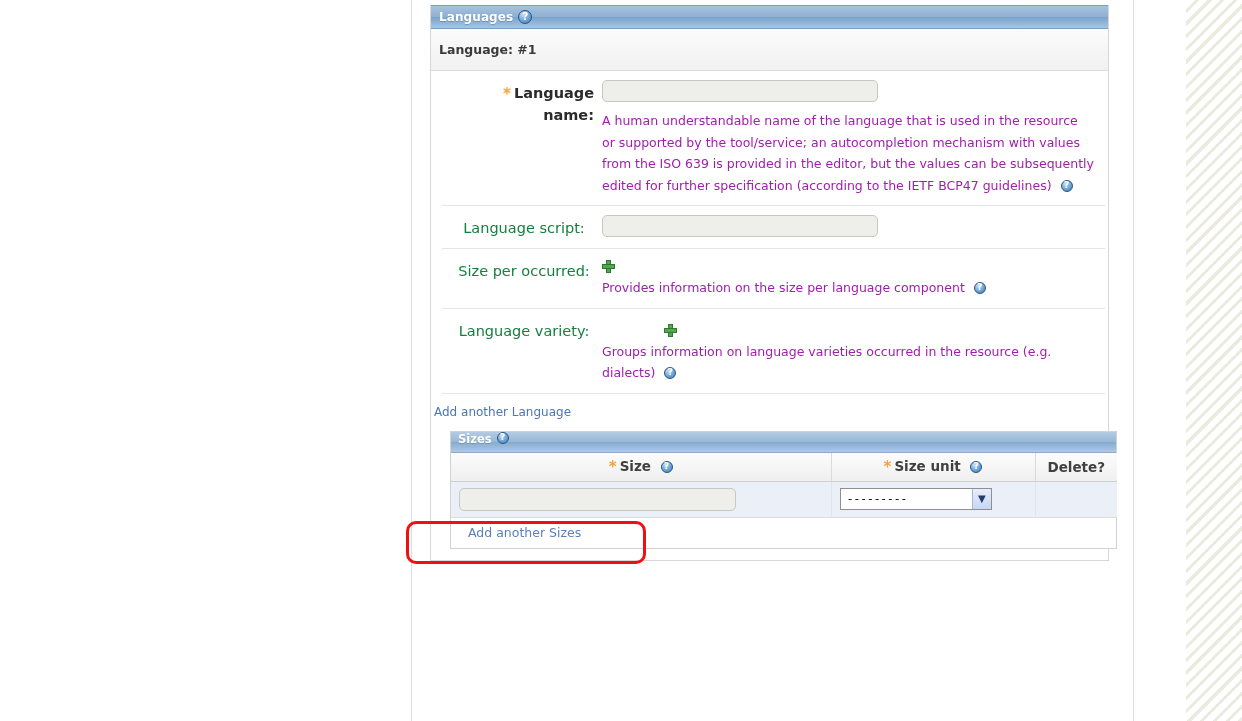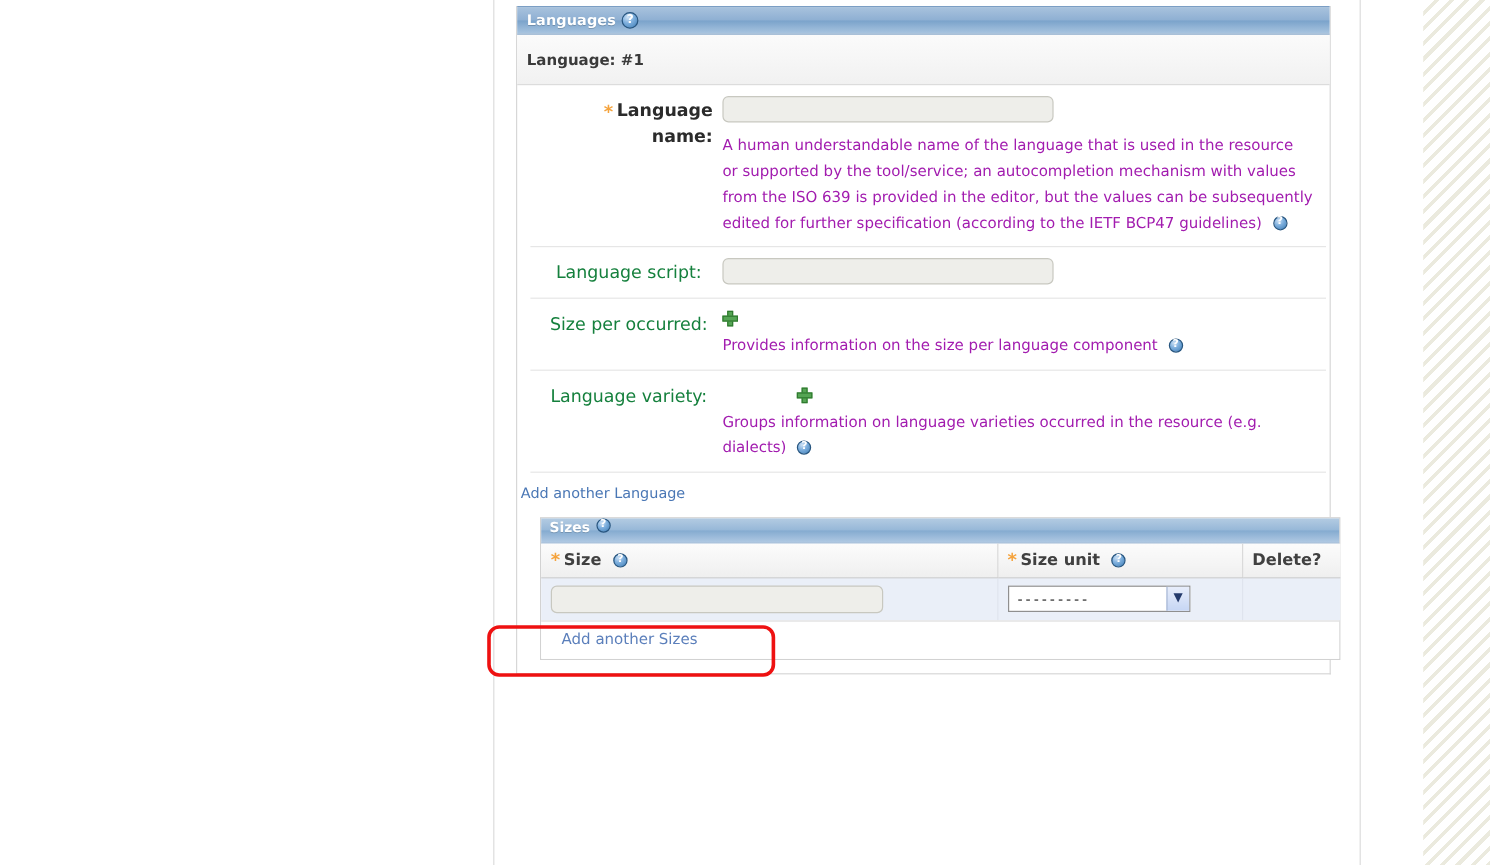--- a/index.html
+++ b/index.html
@@ -242,21 +242,21 @@
   }
   table.sizes-table {
     width: 100%;
     border-collapse: collapse;
     table-layout: fixed;
   }
   table.sizes-table th {
     background: linear-gradient(to bottom, #fcfcfc 0%, #efefef 100%);
     border-bottom: 1px solid #cfcfcf;
     border-right: 1px solid #dadada;
-    text-align: left;
+    text-align: center;
     padding: 5px 8px;
     font-size: 13.5px;
     font-weight: bold;
     color: #404040;
     height: 24px;
     box-sizing: border-box;
     white-space: nowrap;
   }
   table.sizes-table th:last-child { border-right: none; }
   table.sizes-table td {

